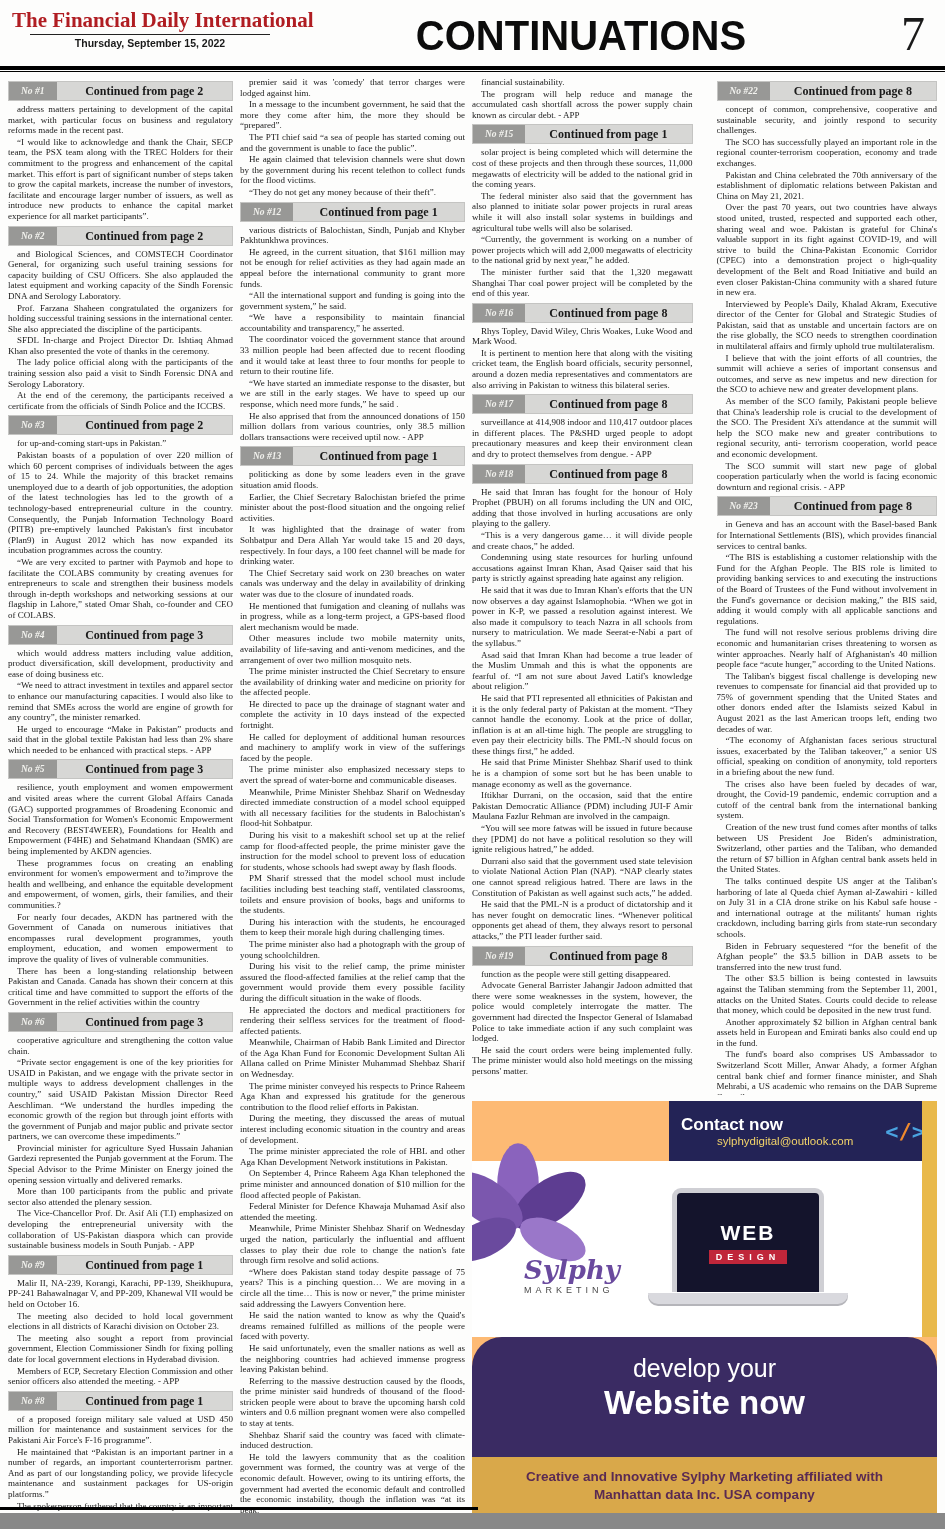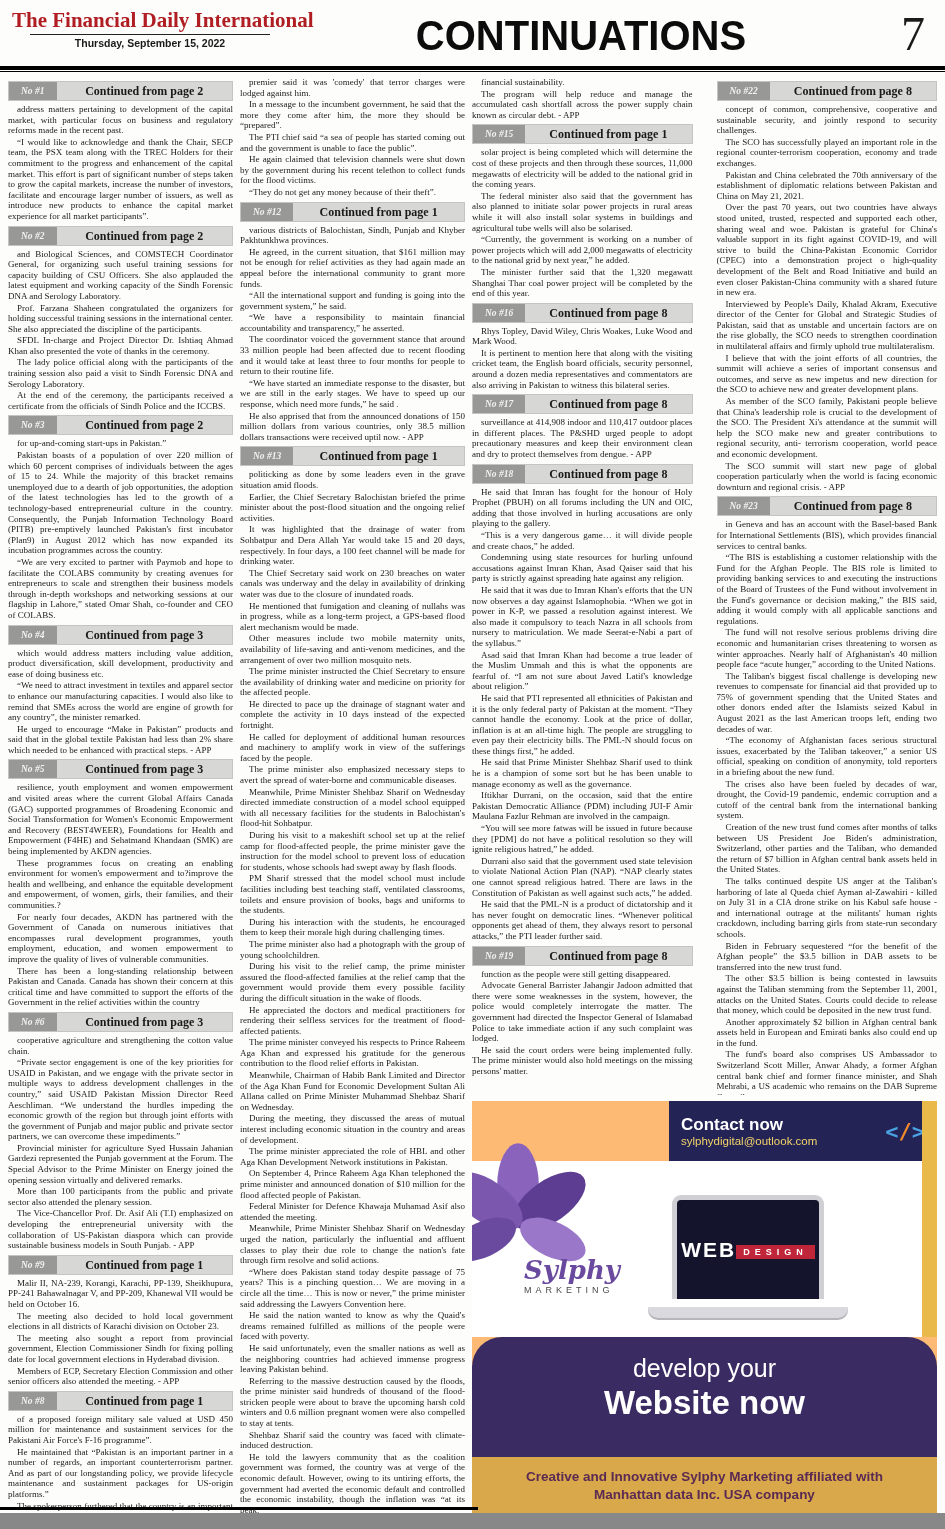--- a/index.html
+++ b/index.html
@@ -25,33 +25,33 @@
   .sec-header{display:flex;align-items:stretch;background:#d7d7d5;margin:4px 0 3px 0;border:1px solid #c4c4c2;}
   .no-badge{background:#989896;color:#f2f2ee;font-weight:bold;font-style:italic;font-size:9.5px;
             padding:2px 12px;display:flex;align-items:center;white-space:nowrap;}
   .sec-title{flex:1;text-align:center;font-weight:bold;font-size:12px;padding:2px 4px;line-height:14px;}
   .para{margin:0 0 1px 0;font-size:9px;line-height:10.6px;text-align:justify;text-indent:9px;}
   
   .ad{height:418px;margin-top:6px;position:relative;background:#fdba74;overflow:hidden;}
   .ad-contact{margin-left:auto;width:268px;height:60px;background:#232356;color:#fff;
               display:flex;justify-content:space-between;align-items:center;padding:6px 12px;box-sizing:border-box;}
   .contact-title{font-family:"Liberation Sans",sans-serif;font-weight:bold;font-size:17px;line-height:20px;}
-  .contact-email{font-family:"Liberation Sans",sans-serif;font-size:11.5px;color:#f2d36a;}
+  .contact-email{font-family:"Liberation Sans",sans-serif;font-size:11.5px;color:#f2d36a;margin-left:36px;}
   .code-icon{font-family:"DejaVu Sans Mono",monospace;font-weight:bold;font-size:22px;}
   .code-icon .c1,.code-icon .c3{color:#4aa3e0;}
   .code-icon .c2{color:#f08a2d;}
   .ad-main{height:176px;position:relative;background:#fff;}
   .ad-strip{position:absolute;right:0;top:-60px;bottom:0;width:15px;background:#e9b94a;}
   .deco-flower{position:absolute;left:-34px;top:-28px;width:160px;height:190px;}
   .sylphy-block{position:absolute;left:52px;top:96px;}
   .sylphy-name{font-family:"DejaVu Serif",serif;font-style:italic;font-weight:bold;color:#6a4a9e;font-size:26px;line-height:26px;}
   .sylphy-sub{font-family:"Liberation Sans",sans-serif;font-size:9px;letter-spacing:4px;color:#4a4a4a;margin-top:2px;}
   .laptop{position:absolute;left:176px;top:26px;width:200px;}
-  .laptop-screen{width:152px;height:104px;margin:8px auto;background:#14142c;border:5px solid #cfcfd4;
-                 border-bottom:none;border-radius:9px 9px 0 0;display:flex;
+  .laptop-screen{width:152px;height:104px;margin:1px auto;background:#14142c;border:5px solid #cfcfd4;
+                 border-bottom:none;border-radius:9px 9px 0 0;display:flex;flex-direction:column;
                  align-items:center;justify-content:center;box-sizing:border-box;}
   .web-text{color:#fff;font-family:"Liberation Sans",sans-serif;font-weight:bold;font-size:21px;letter-spacing:2px;}
   .design-text{color:#fff;background:#c0263a;font-family:"Liberation Sans",sans-serif;font-weight:bold;
                font-size:9px;letter-spacing:5px;padding:2px 7px;margin-top:5px;}
   .laptop-base{width:200px;height:11px;background:#d9d9de;border-radius:0 0 10px 10px;box-shadow:0 2px 0 #b5b5ba;}
   .ad-band{height:120px;background:#3a2b63;border-radius:30px 30px 0 0;color:#fff;text-align:center;
            font-family:"Liberation Sans",sans-serif;padding-top:16px;box-sizing:border-box;}
   .band-line1{font-size:25px;font-weight:400;line-height:30px;}
   .band-line2{font-size:33px;font-weight:bold;line-height:40px;}
   .ad-footer{height:62px;background:#d9a84a;text-align:center;color:#5a2a52;
@@ -169,22 +169,22 @@
         <p class="para">He directed to pace up the drainage of stagnant water and complete the activity in 10 days instead of the expected fortnight.</p>
         <p class="para">He called for deployment of additional human resources and machinery to amplify work in view of the sufferings faced by the people.</p>
         <p class="para">The prime minister also emphasized necessary steps to avert the spread of water-borne and communicable diseases.</p>
         <p class="para">Meanwhile, Prime Minister Shehbaz Sharif on Wednesday directed immediate construction of a model school equipped with all necessary facilities for the students in Balochistan's flood-hit Sohbatpur.</p>
         <p class="para">During his visit to a makeshift school set up at the relief camp for flood-affected people, the prime minister gave the instruction for the model school to prevent loss of education for students, whose schools had swept away by flash floods.</p>
         <p class="para">PM Sharif stressed that the model school must include facilities including best teaching staff, ventilated classrooms, toilets and ensure provision of books, bags and uniforms to the students.</p>
         <p class="para">During his interaction with the students, he encouraged them to keep their morale high during challenging times.</p>
         <p class="para">The prime minister also had a photograph with the group of young schoolchildren.</p>
         <p class="para">During his visit to the relief camp, the prime minister assured the flood-affected families at the relief camp that the government would provide them every possible facility during the difficult situation in the wake of floods.</p>
         <p class="para">He appreciated the doctors and medical practitioners for rendering their selfless services for the treatment of flood-affected patients.</p>
+        <p class="para">Meanwhile, Chairman of Habib Bank Limited and Director of the Aga Khan Fund for Economic Development Sultan Ali Allana called on Prime Minister Muhammad Shehbaz Sharif on Wednesday.</p>
         <p class="para">The prime minister conveyed his respects to Prince Raheem Aga Khan and expressed his gratitude for the generous contribution to the flood relief efforts in Pakistan.</p>
-        <p class="para">Meanwhile, Chairman of Habib Bank Limited and Director of the Aga Khan Fund for Economic Development Sultan Ali Allana called on Prime Minister Muhammad Shehbaz Sharif on Wednesday.</p>
         <p class="para">During the meeting, they discussed the areas of mutual interest including economic situation in the country and areas of development.</p>
         <p class="para">The prime minister appreciated the role of HBL and other Aga Khan Development Network institutions in Pakistan.</p>
         <p class="para">On September 4, Prince Raheem Aga Khan telephoned the prime minister and announced donation of $10 million for the flood affected people of Pakistan.</p>
         <p class="para">Federal Minister for Defence Khawaja Muhamad Asif also attended the meeting.</p>
         <p class="para">Meanwhile, Prime Minister Shehbaz Sharif on Wednesday urged the nation, particularly the influential and affluent classes to play their due role to change the nation's fate through firm resolve and solid actions.</p>
         <p class="para">“Where does Pakistan stand today despite passage of 75 years? This is a pinching question… We are moving in a circle all the time… This is now or never,” the prime minister said addressing the Lawyers Convention here.</p>
         <p class="para">He said the nation wanted to know as why the Quaid's dreams remained fulfilled as millions of the people were faced with poverty.</p>
         <p class="para">He said unfortunately, even the smaller nations as well as the neighboring countries had achieved immense progress leaving Pakistan behind.</p>
         <p class="para">Referring to the massive destruction caused by the floods, the prime minister said hundreds of thousand of the flood-stricken people were about to brave the upcoming harsh cold winters and 0.6 million pregnant women were also compelled to stay at tents.</p>
         <p class="para">Shehbaz Sharif said the country was faced with climate-induced destruction.</p>

